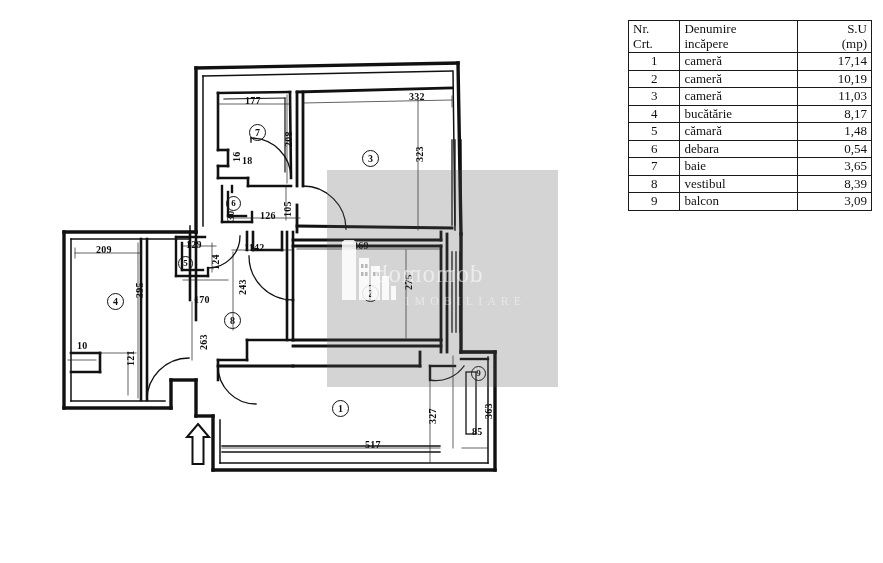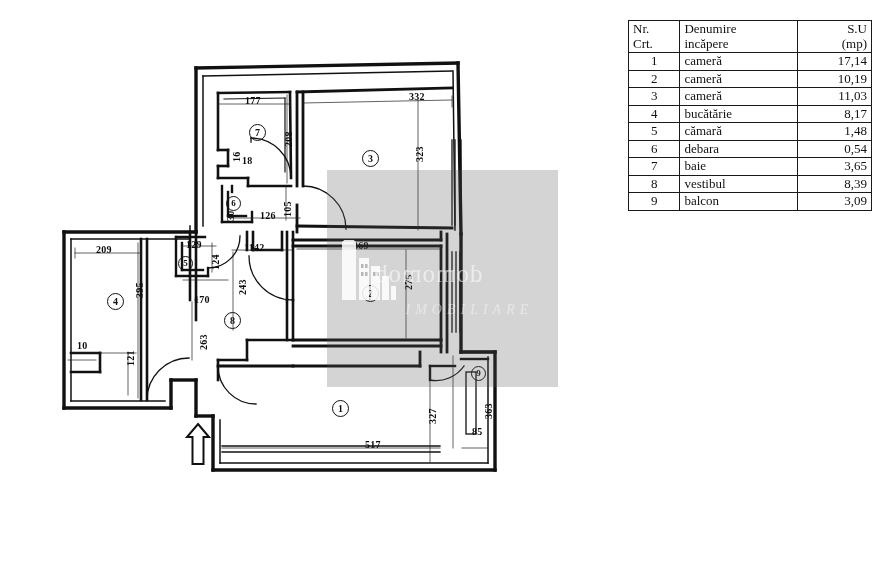--- a/index.html
+++ b/index.html
@@ -101,25 +101,24 @@
   #wm-sub {
     left: 66px;
     top: 26px;
     font-size: 25px;
     transform: scaleX(-1);
     color: rgba(255,255,255,0.55);
     letter-spacing: 1px;
   }
   #wm-tag {
     left: 98px;
-    top: 68px;
-    font-size: 14px;
+    top: 60px;
+    font-size: 12px;
     letter-spacing: 5px;
     color: rgba(255,255,255,0.45);
-    font-style: italic;
   }
   #wm-logo {
     position: absolute;
     left: 34px;
     top: 6px;
   }
   
   #area-table-wrap {
     position: absolute;
     left: 628px;

